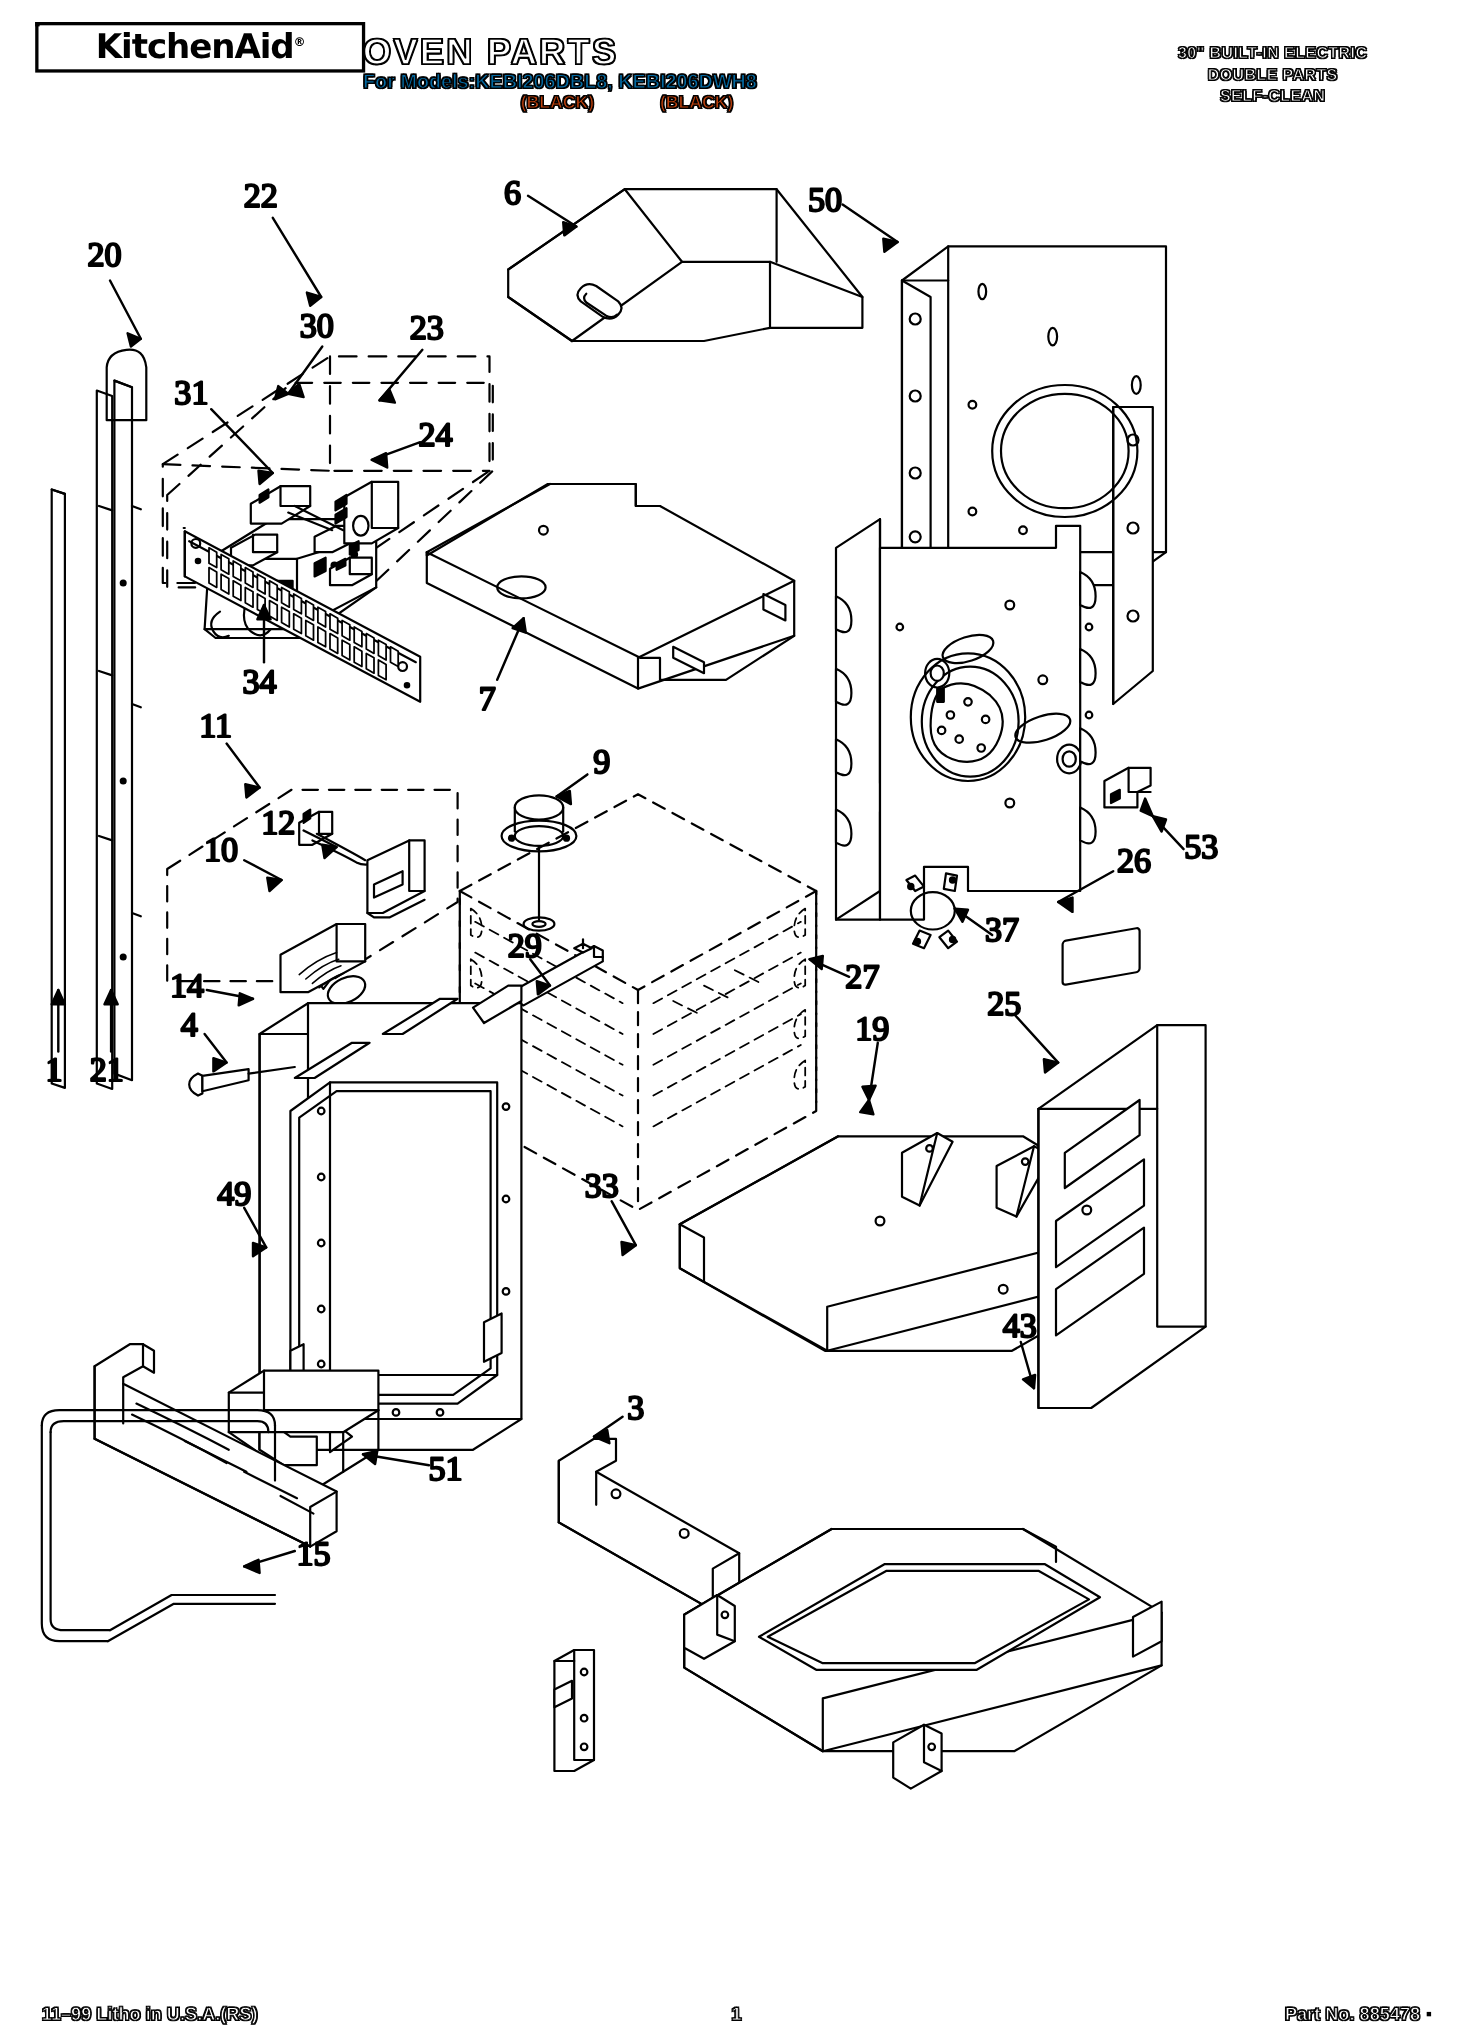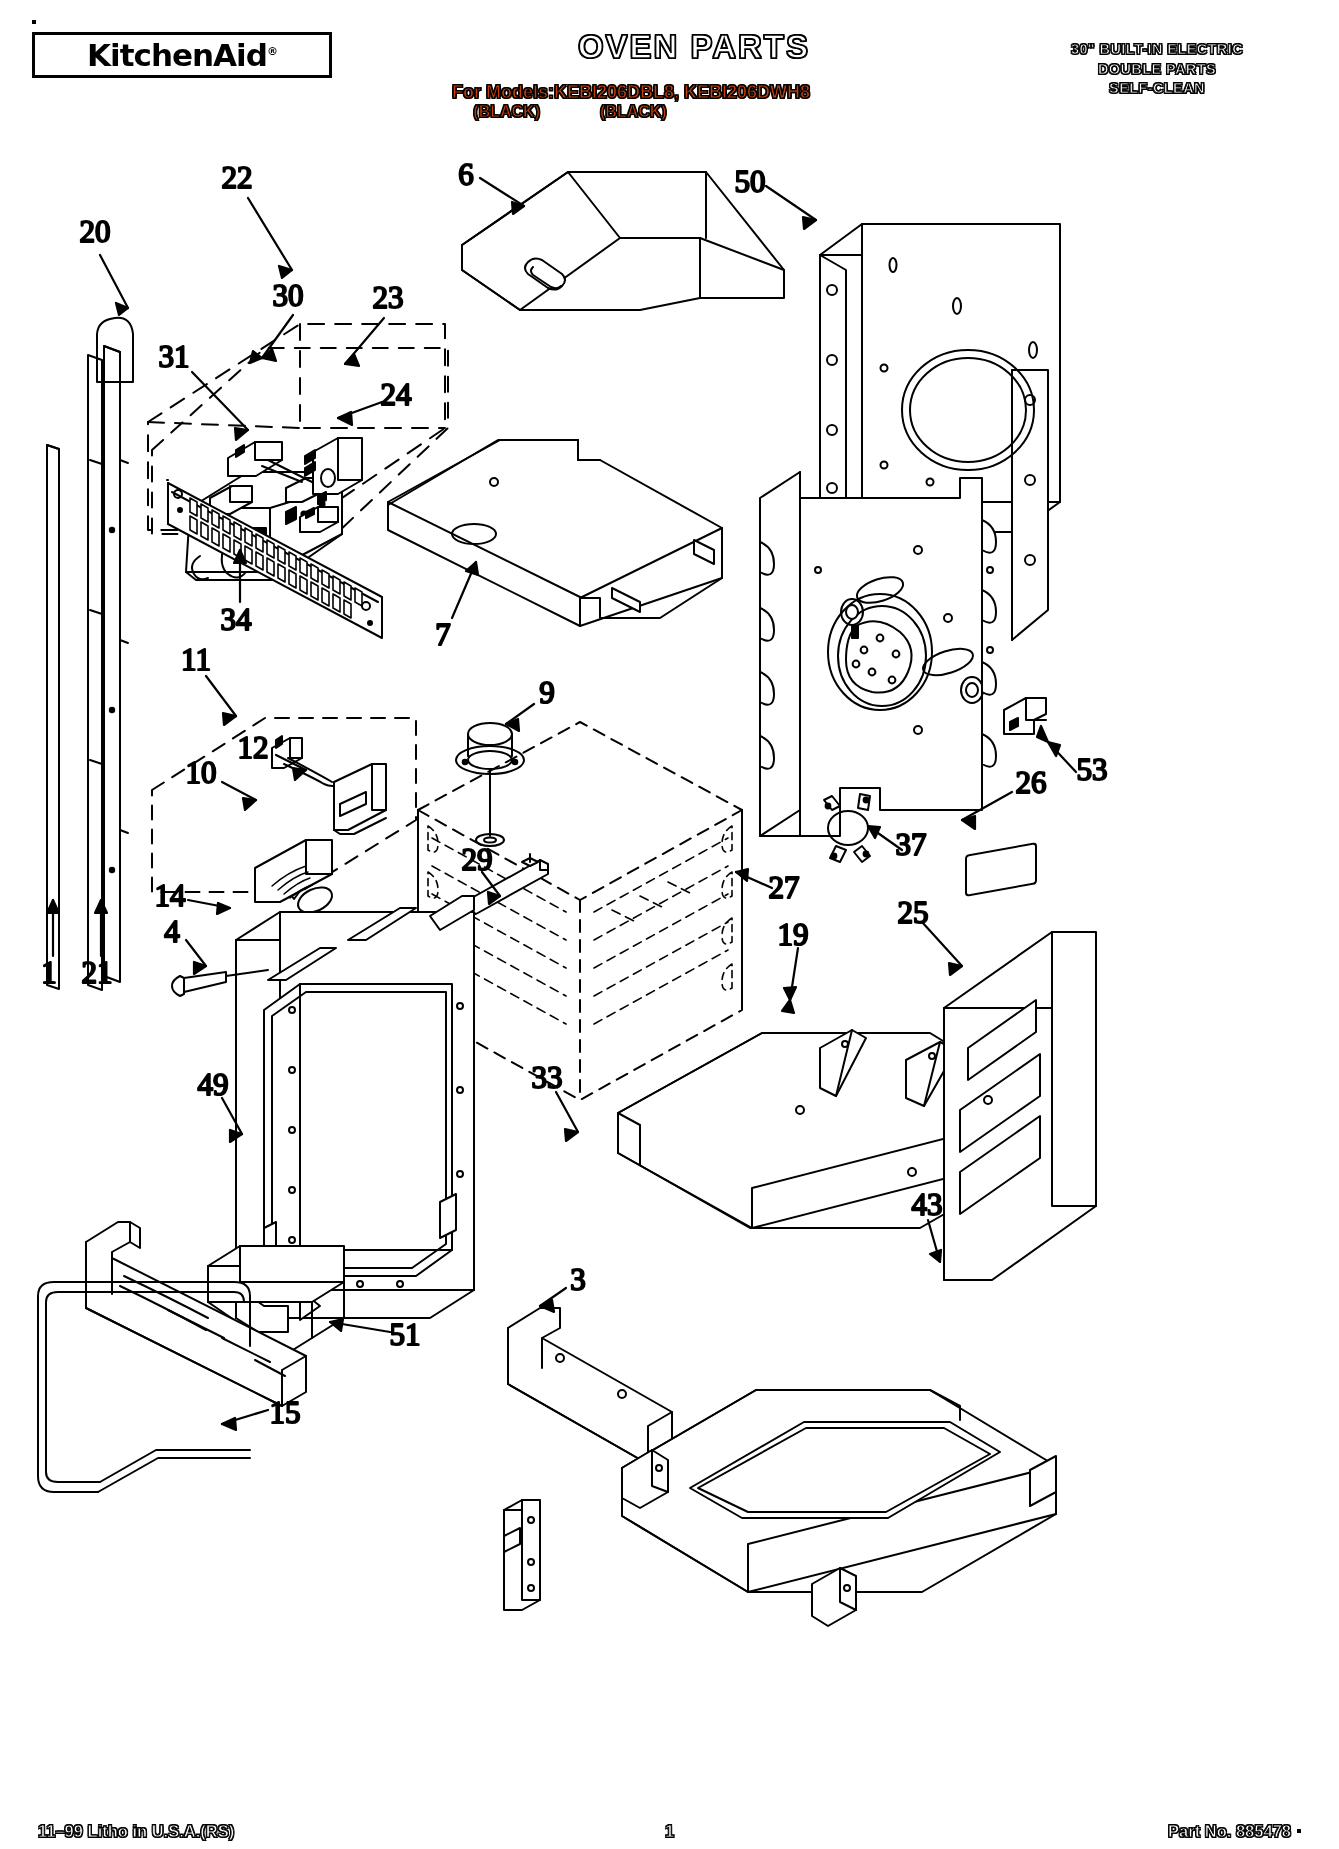--- a/index.html
+++ b/index.html
@@ -5,56 +5,56 @@
   html,body{margin:0;padding:0;background:#fff;}
   body{font-family:"Liberation Sans",sans-serif;}
   #page{
     position:relative;
     width:1339px;height:1849px;
     background:#ffffff;
     overflow:hidden;
   }
   
   #brand-logo{
-    position:absolute;left:32px;top:32px;
+    position:absolute;left:32px;top:20px;
     width:300px;height:46px;
     border:3px solid #000;
     display:flex;align-items:center;justify-content:center;
     box-sizing:border-box;
   }
   #brand-logo .wordmark{
     font-family:"DejaVu Sans",sans-serif;
     font-weight:bold;font-size:31px;letter-spacing:-1px;
     color:#000;line-height:1;
     white-space:nowrap;
   }
   #brand-logo .reg{font-size:11px;vertical-align:super;font-weight:bold;}
   .tiny-tick{position:absolute;left:32px;top:20px;width:4px;height:4px;background:#000;}
 
   #title-block{
-    position:absolute;left:330px;top:30px;width:480px;text-align:right;
+    position:absolute;left:330px;top:30px;width:480px;text-align:left;
   }
   .big-title{
     font-family:"Liberation Sans",sans-serif;
     font-size:33px;font-weight:bold;letter-spacing:2px;
     color:#fff;
     -webkit-text-stroke:1.4px #000;
     text-shadow:
       -1px -1px 0 #000, 1px -1px 0 #000,
       -1px  1px 0 #000, 1px  1px 0 #000;
     line-height:1.05;
   }
   .models-line{
     font-size:18px;font-weight:bold;letter-spacing:0px;
-    color:#c2410c;
+    color:#0369a1;
     -webkit-text-stroke:1px #000;
     text-shadow:
       -1px -1px 0 #000, 1px -1px 0 #000,
       -1px  1px 0 #000, 1px  1px 0 #000;
-    margin-top:18px;line-height:1.1;
+    margin-top:0;line-height:1.1;
   }
   .finish-row{
     display:flex;justify-content:center;gap:60px;margin-top:1px;
   }
   .finish{
     font-size:16px;font-weight:bold;color:#c2410c;
     -webkit-text-stroke:0.9px #000;
     text-shadow:
       -1px -1px 0 #000, 1px -1px 0 #000,
       -1px  1px 0 #000, 1px  1px 0 #000;

